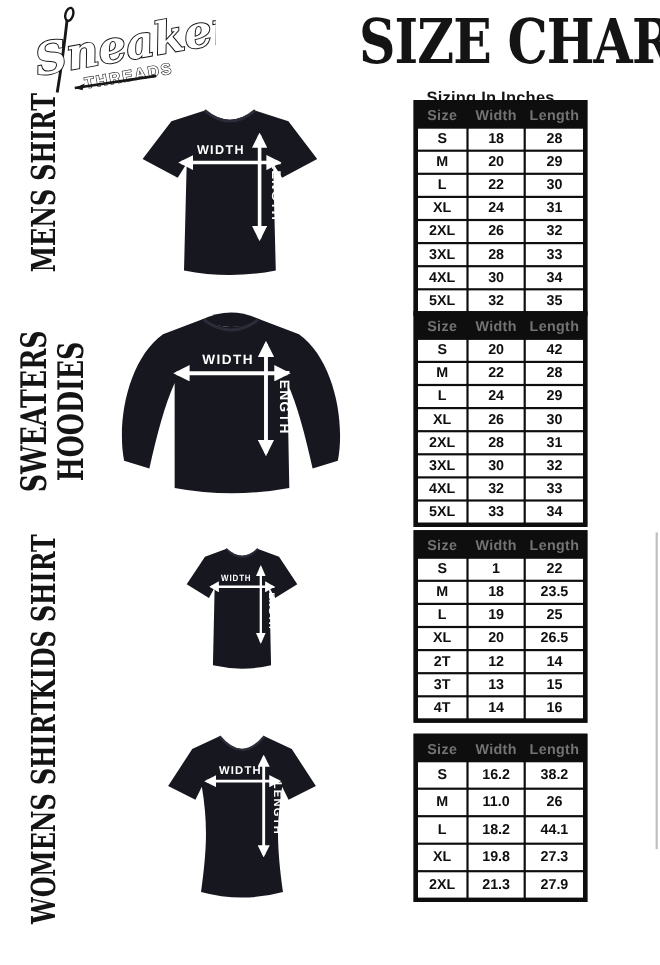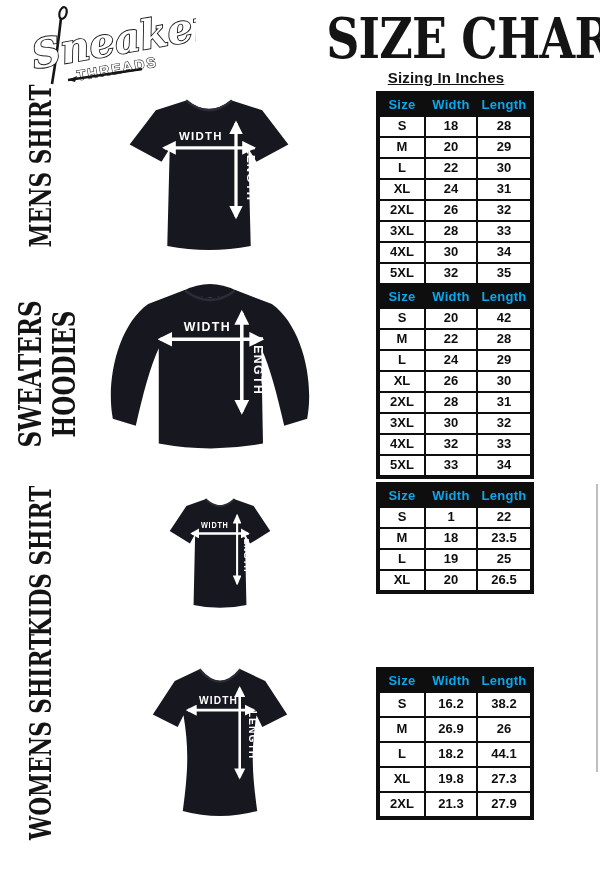--- a/index.html
+++ b/index.html
@@ -7,21 +7,21 @@
   .page{position:relative;width:600px;height:877px;background:#ffffff;overflow:hidden;}
 
   
   .logo{position:absolute;left:16px;top:4px;}
   .title-block{position:absolute;left:300px;top:10px;width:292px;text-align:center;}
   .page-title{
     font-family:"DejaVu Serif",serif;font-weight:900;font-size:56px;line-height:1;
     color:#141414;letter-spacing:-1px;transform:scaleX(0.82);transform-origin:center;
     white-space:nowrap;
   }
-  .page-subtitle{margin-top:3px;font-size:15px;font-weight:bold;color:#141414;letter-spacing:.2px;text-decoration:underline;}
+  .page-subtitle{margin-top:15px;font-size:15px;font-weight:bold;color:#141414;letter-spacing:.2px;}
 
   
   .side-label{
     position:absolute;color:#141414;white-space:nowrap;text-align:center;
     font-family:"DejaVu Serif",serif;font-weight:900;font-size:30px;line-height:1.05;
     transform:translate(-50%,-50%) rotate(-90deg) scaleX(0.72);
   }
   .side-label.two-line{font-size:32px;}
 
   
@@ -30,21 +30,21 @@
   .seam{stroke:#2c2c38;stroke-width:3;fill:none;}
   .arrow-line{stroke:#ffffff;stroke-width:4;fill:none;}
   .arrow-text{fill:#ffffff;font-family:"Liberation Sans",sans-serif;font-weight:bold;letter-spacing:1.5px;}
 
   
   .size-table{
     position:absolute;left:376px;width:152px;table-layout:fixed;
     border-collapse:separate;border-spacing:2px;background:#0e0e0e;border:2px solid #0e0e0e;
   }
   .size-table th{
-    color:#0ea5e9;background:transparent;font-weight:bold;font-size:13px;line-height:1.25;
+    color:#737373;background:transparent;font-weight:bold;font-size:13px;line-height:1.25;
     letter-spacing:.3px;padding:2px 0;text-align:center;
   }
   .size-table td{
     background:#ffffff;color:#0e0e0e;font-weight:bold;font-size:13px;line-height:1.15;
     text-align:center;padding:2px 0;
   }
   .size-table.tall-rows td{padding:4px 0;}
   .size-table .c0{width:44px;}
   .size-table .c1{width:50px;}
   .size-table .c2{width:52px;}
@@ -255,39 +255,54 @@
         <tr>
           <td class="c0">L</td>
           <td class="c1">19</td>
           <td class="c2">25</td>
         </tr>
         <tr>
           <td class="c0">XL</td>
           <td class="c1">20</td>
           <td class="c2">26.5</td>
         </tr>
+        <tr>
+          <td class="c0">2T</td>
+          <td class="c1">12</td>
+          <td class="c2">14</td>
+        </tr>
+        <tr>
+          <td class="c0">3T</td>
+          <td class="c1">13</td>
+          <td class="c2">15</td>
+        </tr>
+        <tr>
+          <td class="c0">4T</td>
+          <td class="c1">14</td>
+          <td class="c2">16</td>
+        </tr>
       </tbody>
     </table>
   <table class="size-table tall-rows" style="top:667px;">
       <thead>
         <tr>
           <th class="c0">Size</th>
           <th class="c1">Width</th>
           <th class="c2">Length</th>
         </tr>
       </thead>
       <tbody>
         <tr>
           <td class="c0">S</td>
           <td class="c1">16.2</td>
           <td class="c2">38.2</td>
         </tr>
         <tr>
           <td class="c0">M</td>
-          <td class="c1">26.9</td>
+          <td class="c1">11.0</td>
           <td class="c2">26</td>
         </tr>
         <tr>
           <td class="c0">L</td>
           <td class="c1">18.2</td>
           <td class="c2">44.1</td>
         </tr>
         <tr>
           <td class="c0">XL</td>
           <td class="c1">19.8</td>

